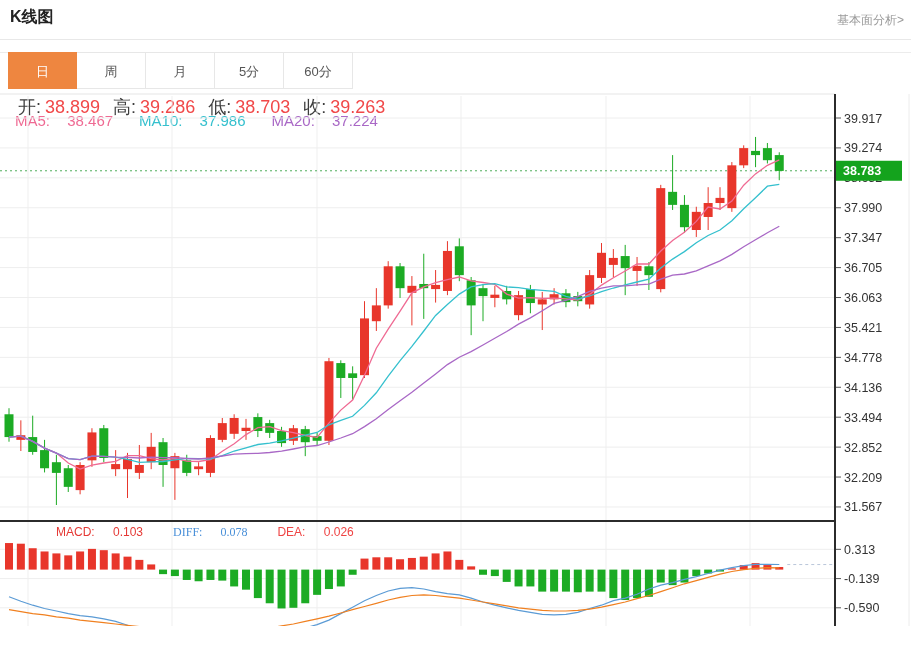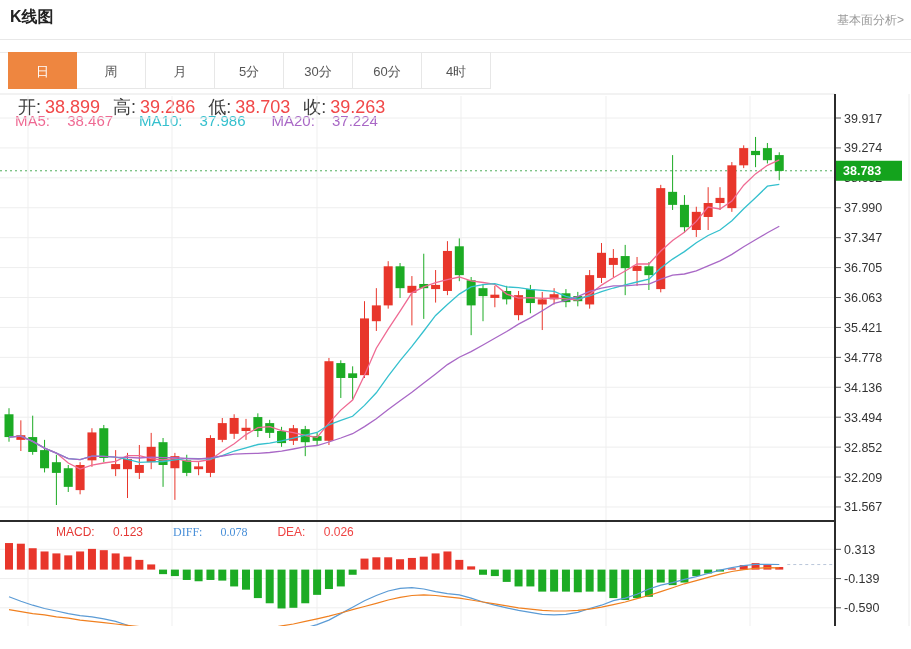--- a/index.html
+++ b/index.html
@@ -29,28 +29,26 @@
 <div id="app">
   <div class="page-title">K线图</div>
   <div class="top-link">基本面分析&gt;</div>
   <div class="header-rule"></div>
   <div class="tabs-topline"></div>
   <div class="tabs" id="tabs">
       <div class="tab active">日</div>
       <div class="tab">周</div>
       <div class="tab">月</div>
       <div class="tab">5分</div>
-      <div class="tab">30分</div>
       <div class="tab">60分</div>
-      <div class="tab">4时</div>
     </div>
 
   <div class="legend-ohlc" id="legend-ohlc"><span><span class="lab">开:</span><span class="val">38.899</span></span><span><span class="lab">高:</span><span class="val">39.286</span></span><span><span class="lab">低:</span><span class="val">38.703</span></span><span><span class="lab">收:</span><span class="val">39.263</span></span></div>
   <div class="legend-ma" id="legend-ma"><span style="color: rgb(239, 106, 147);"><span>MA5:</span><span> 38.467</span></span><span style="color: rgb(53, 192, 206);"><span>MA10:</span><span> 37.986</span></span><span style="color: rgb(169, 104, 198);"><span>MA20:</span><span> 37.224</span></span></div>
-  <div class="legend-macd" id="legend-macd"><span style="color: rgb(229, 57, 53);"><span>MACD:</span><span> 0.123</span></span><span style="color: rgb(74, 144, 217); font-family: Liberation Serif, serif;"><span>DIFF:</span><span> 0.078</span></span><span style="color: #ef4444;"><span>DEA:</span><span> 0.026</span></span></div>
+  <div class="legend-macd" id="legend-macd"><span style="color: rgb(229, 57, 53);"><span>MACD:</span><span> 0.103</span></span><span style="color: rgb(74, 144, 217); font-family: Liberation Serif, serif;"><span>DIFF:</span><span> 0.078</span></span><span style="color: #ef4444;"><span>DEA:</span><span> 0.026</span></span></div>
 
   <svg id="chart-svg" width="911" height="558" style="font-family: &quot;Liberation Sans&quot;, &quot;DejaVu Sans&quot;, sans-serif;">
       <line x1="28" y1="5" x2="28" y2="556" stroke="#efefef" stroke-width="1"></line>
       <line x1="172" y1="5" x2="172" y2="556" stroke="#efefef" stroke-width="1"></line>
       <line x1="317" y1="5" x2="317" y2="556" stroke="#efefef" stroke-width="1"></line>
       <line x1="461" y1="5" x2="461" y2="556" stroke="#efefef" stroke-width="1"></line>
       <line x1="606" y1="5" x2="606" y2="556" stroke="#efefef" stroke-width="1"></line>
       <line x1="750" y1="5" x2="750" y2="556" stroke="#efefef" stroke-width="1"></line>
       <line x1="0" y1="3" x2="835" y2="3" stroke="#e5e5e5" stroke-width="1"></line>
       <line x1="0" y1="27" x2="835" y2="27" stroke="#eeeeee" stroke-width="1"></line>

